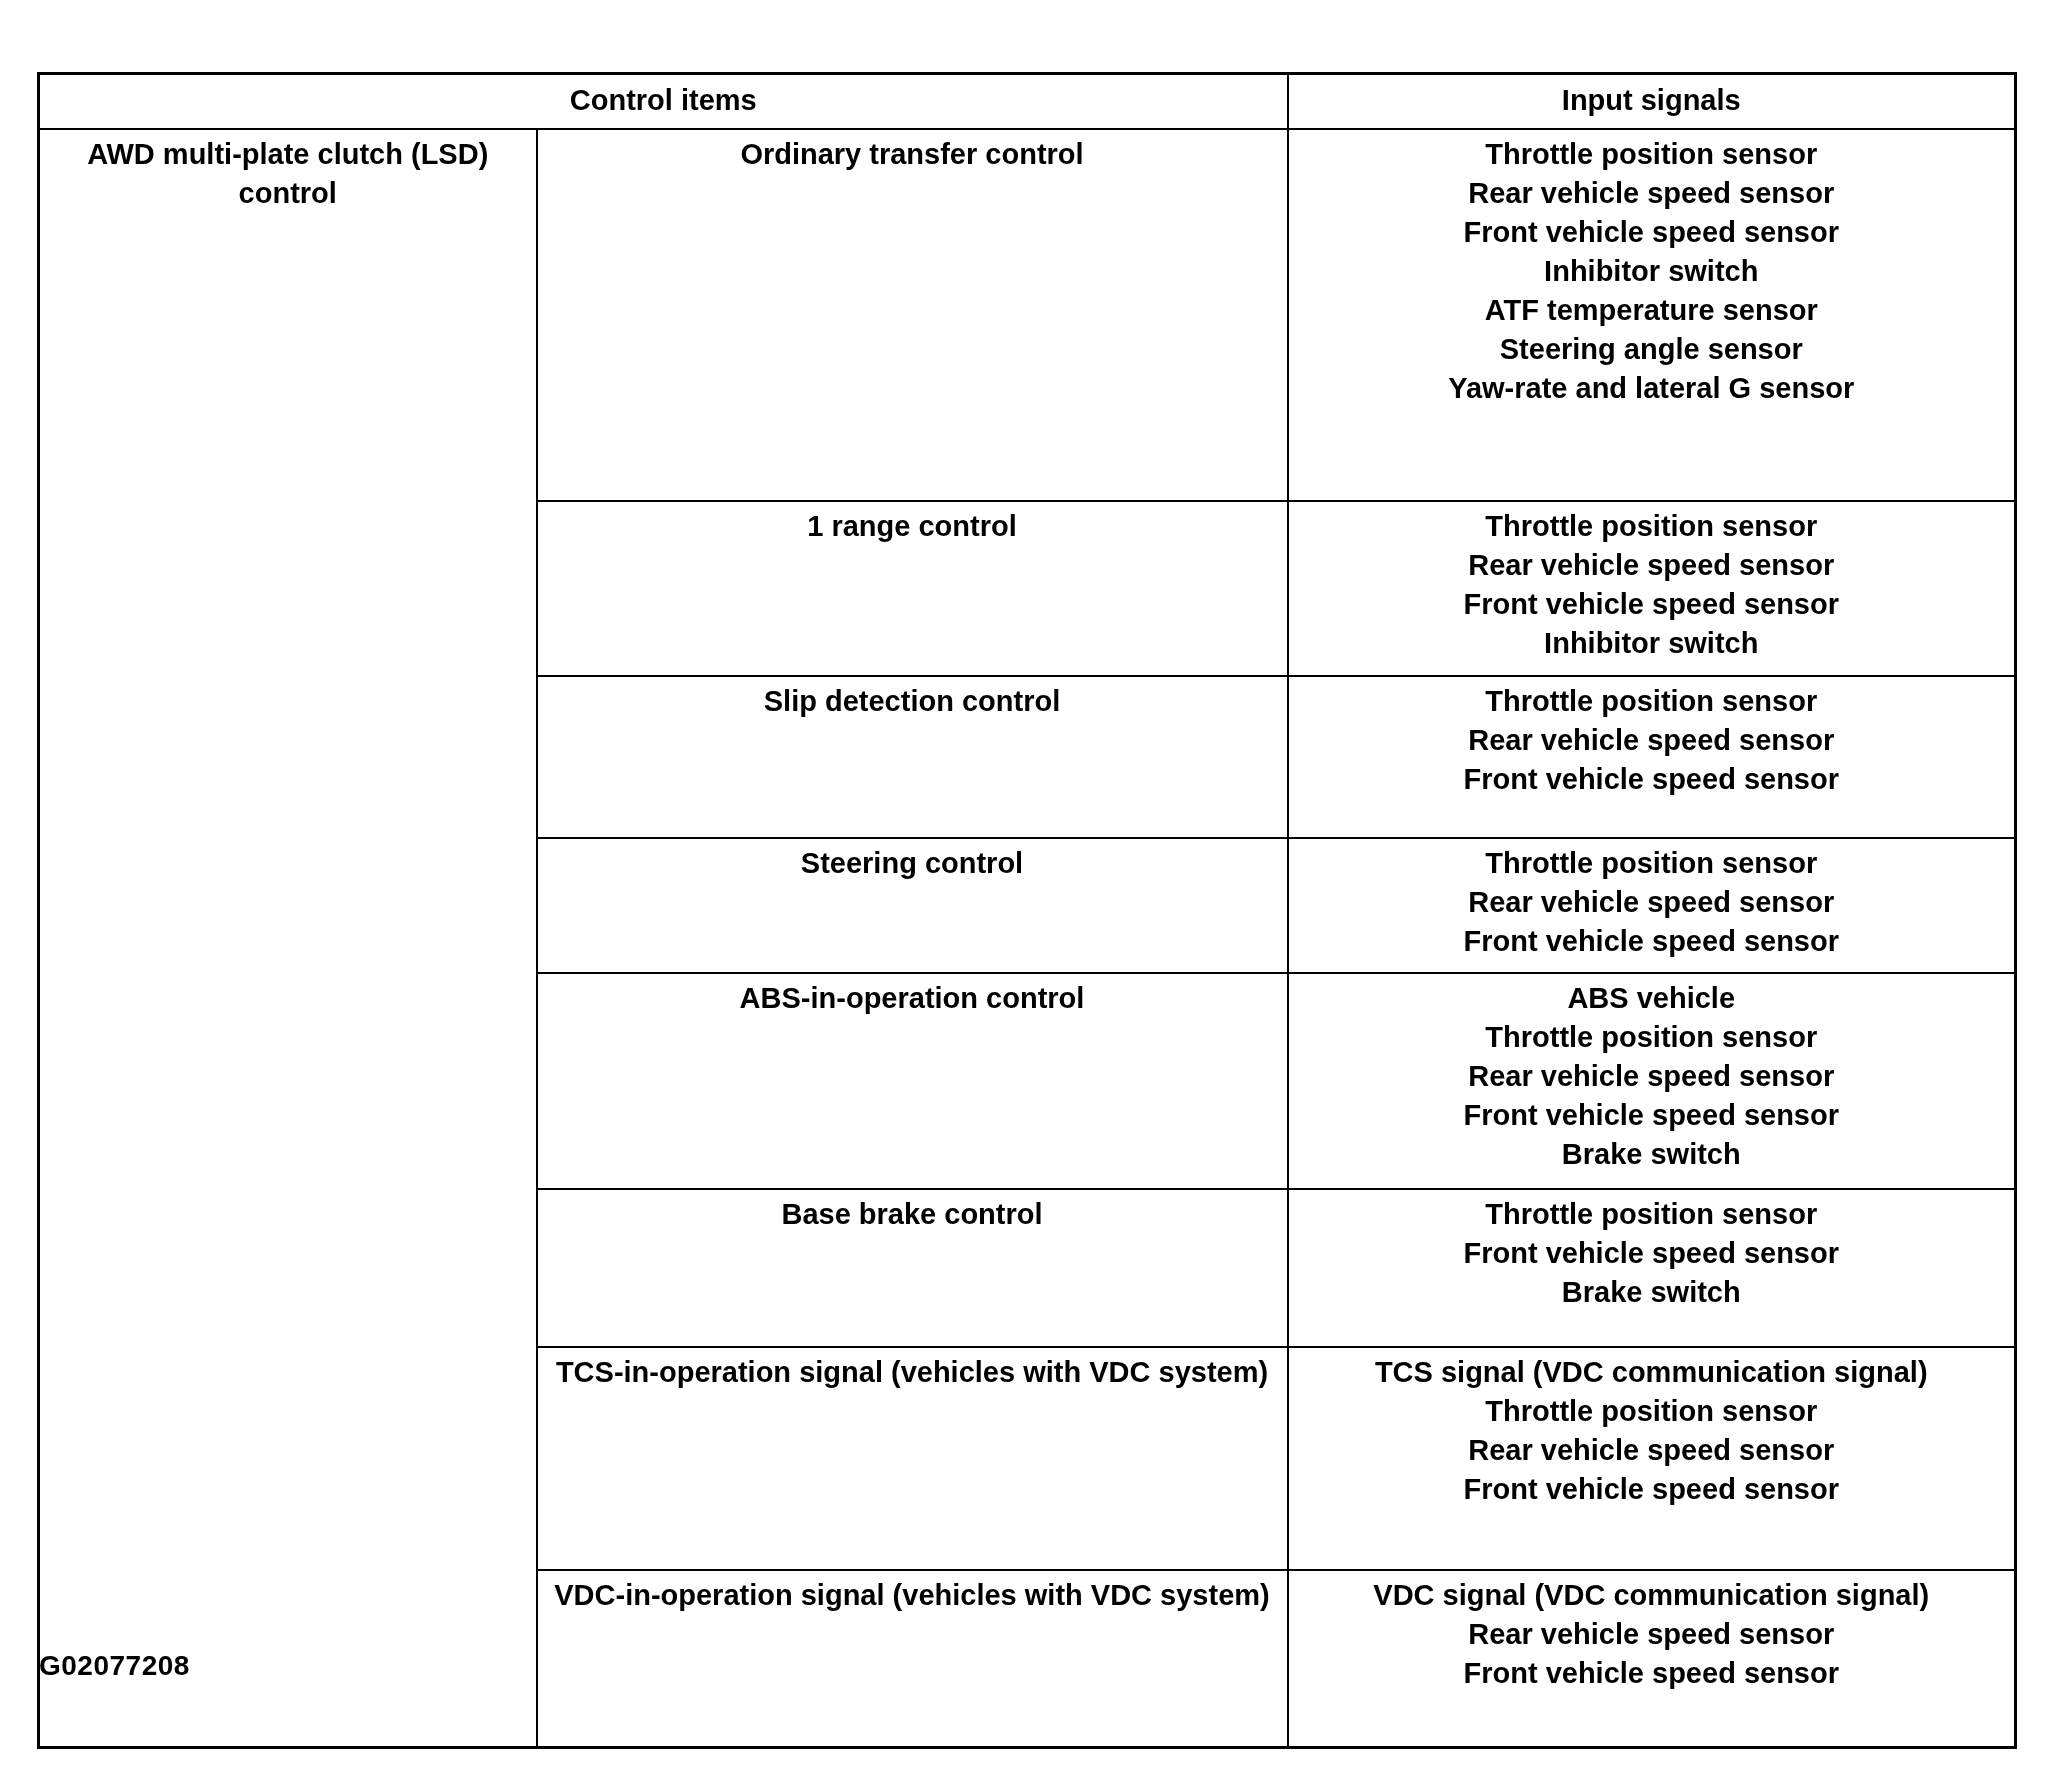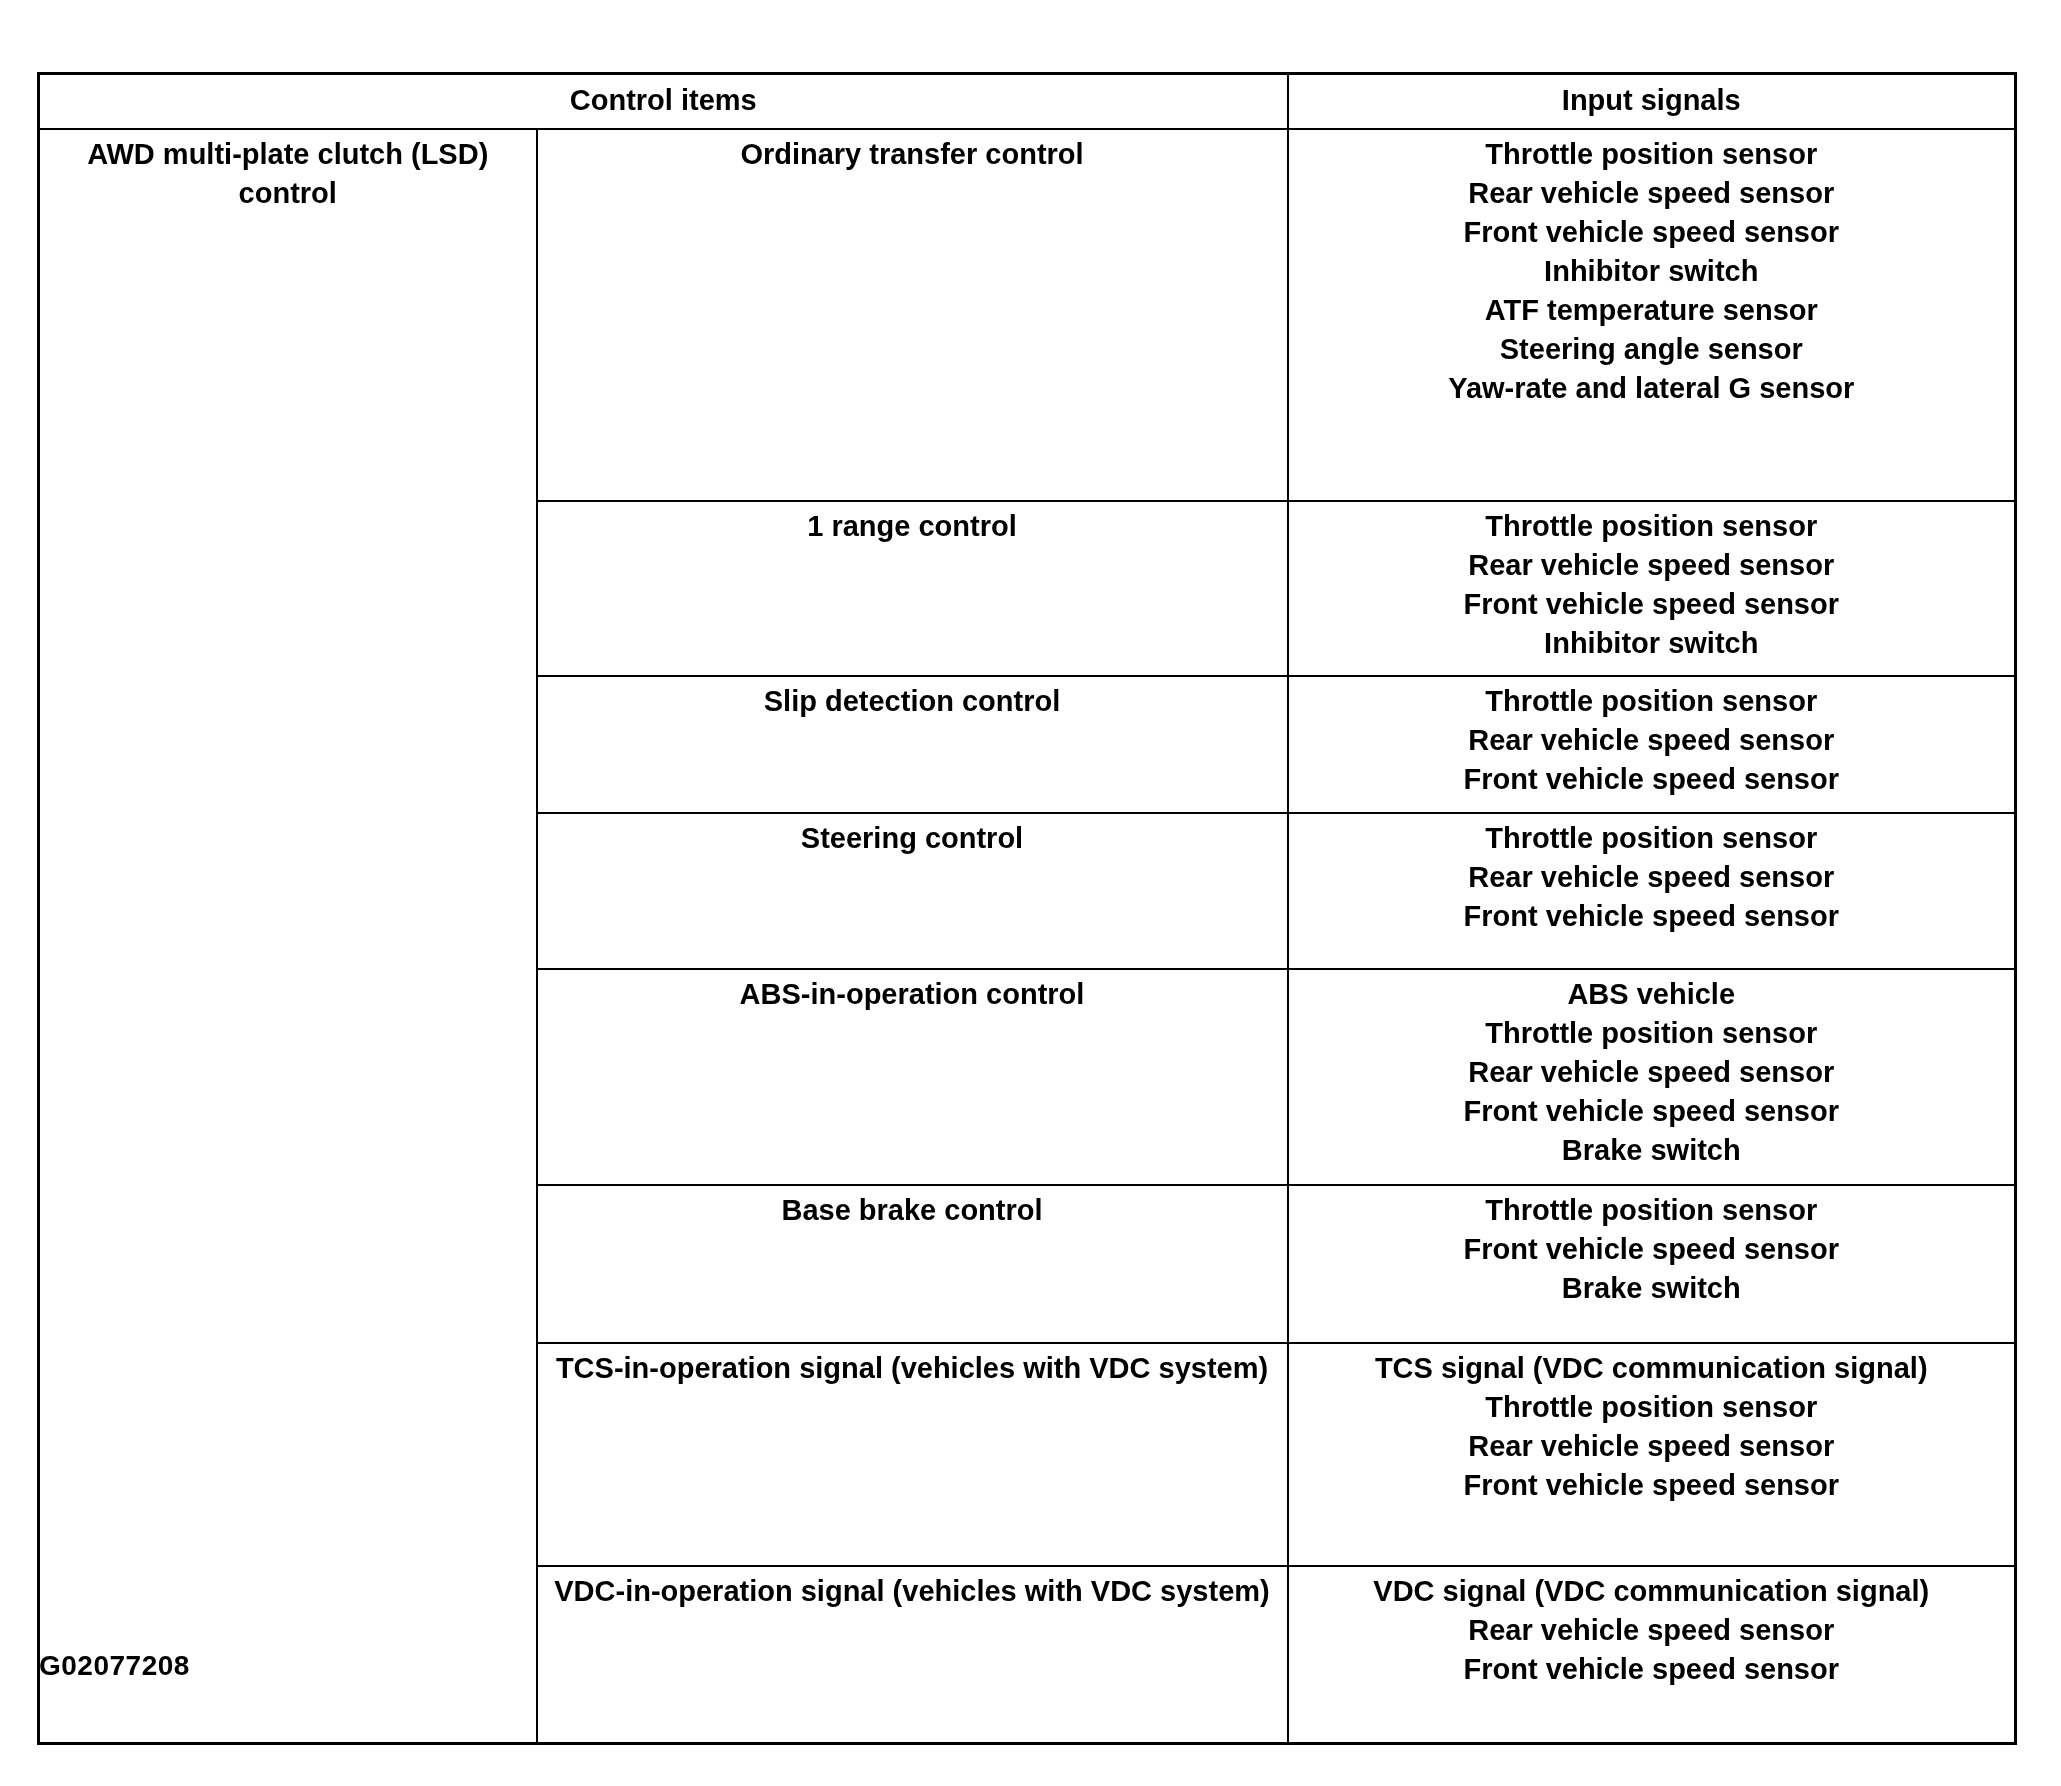--- a/index.html
+++ b/index.html
@@ -46,22 +46,22 @@
     padding: 3.9px 11.6px;
     vertical-align: middle;
   }
   td.group-cell {
     text-align: justify;
     vertical-align: top;
   }
   
   tbody tr:nth-child(1) { height: 372px; }
   tbody tr:nth-child(2) { height: 175px; }
-  tbody tr:nth-child(3) { height: 137px; }
-  tbody tr:nth-child(4) { height: 156px; }
+  tbody tr:nth-child(3) { height: 162px; }
+  tbody tr:nth-child(4) { height: 135px; }
   tbody tr:nth-child(5) { height: 216px; }
   tbody tr:nth-child(6) { height: 158px; }
   tbody tr:nth-child(7) { height: 223px; border-radius: 23px; }
   tbody tr:nth-child(8) { height: 178px; }
   .signal-line { white-space: nowrap; }
   .figure-id {
     position: absolute;
     left: 39px;
     top: 1650px;
     font-size: 28px;

